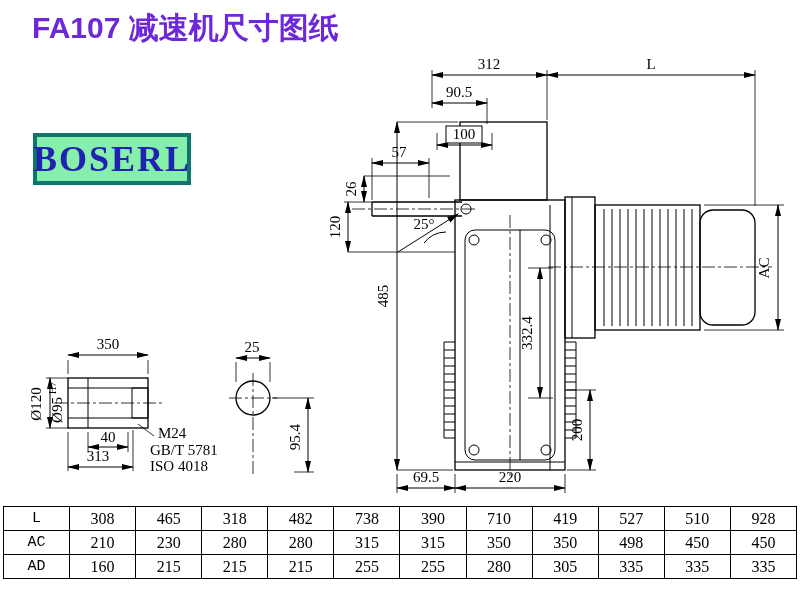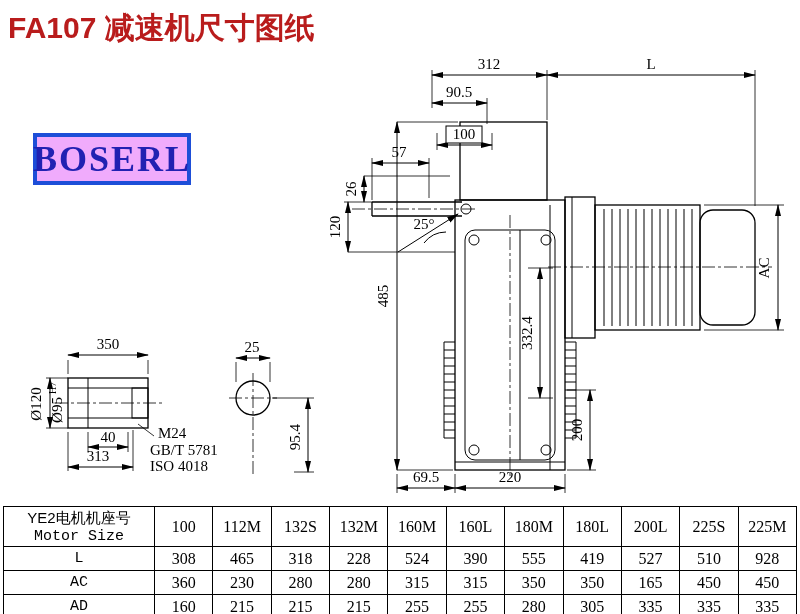--- a/index.html
+++ b/index.html
@@ -1,17 +1,17 @@
 <!DOCTYPE html>
 <html><head>
 <meta charset="utf-8">
 <style>
   html,body{margin:0;padding:0;width:800px;height:614px;overflow:hidden;background:#fff;position:relative}
-  .title{position:absolute;left:8px;top:8px;font:bold 30px "Liberation Sans",sans-serif;color:#b91c1c;white-space:nowrap}
-  .logo{position:absolute;left:33px;top:133px;width:150px;height:44px;border:4px solid #1d4ed8;background:#f0abfc;display:flex;align-items:center;justify-content:center}
+  .title{position:absolute;left:32px;top:8px;font:bold 30px "Liberation Sans",sans-serif;color:#6d28d9;white-space:nowrap}
+  .logo{position:absolute;left:33px;top:133px;width:150px;height:44px;border:4px solid #0f766e;background:#86efac;display:flex;align-items:center;justify-content:center}
   .logo span{font:bold 36px "Liberation Serif",serif;color:#2121b2;letter-spacing:2px}
   svg.sheet{position:absolute;left:0;top:0}
   svg .o{fill:none;stroke:#000;stroke-width:1.3}
   svg .t{fill:none;stroke:#000;stroke-width:1}
   svg .d{fill:none;stroke:#000;stroke-width:1}
   svg .e{fill:none;stroke:#000;stroke-width:0.8}
   svg .cl{fill:none;stroke:#000;stroke-width:0.8;stroke-dasharray:13 3 3 3}
   svg text{font-family:"Liberation Serif",serif;font-size:15px;fill:#000}
   svg text.sm{font-size:10px}
   .size-table{position:absolute;left:3px;top:506px;width:794px;border-collapse:collapse;table-layout:fixed;background:#fff}
@@ -284,62 +284,45 @@
       <line class="e" x1="294" y1="472" x2="314" y2="472"></line>
       <line class="d" x1="308" y1="398" x2="308" y2="472" marker-start="url(#arr)" marker-end="url(#arr)"></line>
       <text x="300" y="437" text-anchor="middle" transform="rotate(-90 300 437)">95.4</text>
     </g>
 
   </g>
 </svg>
 
 <table class="size-table">
     <tbody>
-      <tr class="hrow">
-        <th class="head-cell">
-          <div class="cjk">YE2电机机座号</div>
-          <div class="mono">Motor Size</div>
-        </th>
-        <th class="col-h">100</th>
-        <th class="col-h">112M</th>
-        <th class="col-h">132S</th>
-        <th class="col-h">132M</th>
-        <th class="col-h">160M</th>
-        <th class="col-h">160L</th>
-        <th class="col-h">180M</th>
-        <th class="col-h">180L</th>
-        <th class="col-h">200L</th>
-        <th class="col-h">225S</th>
-        <th class="col-h">225M</th>
-      </tr>
       <tr>
         <td class="mono">L</td>
         <td class="num">308</td>
         <td class="num">465</td>
         <td class="num">318</td>
-        <td class="num">228</td>
-        <td class="num">524</td>
+        <td class="num">482</td>
+        <td class="num">738</td>
         <td class="num">390</td>
-        <td class="num">555</td>
+        <td class="num">710</td>
         <td class="num">419</td>
         <td class="num">527</td>
         <td class="num">510</td>
         <td class="num">928</td>
       </tr>
       <tr>
         <td class="mono">AC</td>
-        <td class="num">360</td>
+        <td class="num">210</td>
         <td class="num">230</td>
         <td class="num">280</td>
         <td class="num">280</td>
         <td class="num">315</td>
         <td class="num">315</td>
         <td class="num">350</td>
         <td class="num">350</td>
-        <td class="num">165</td>
+        <td class="num">498</td>
         <td class="num">450</td>
         <td class="num">450</td>
       </tr>
       <tr>
         <td class="mono">AD</td>
         <td class="num">160</td>
         <td class="num">215</td>
         <td class="num">215</td>
         <td class="num">215</td>
         <td class="num">255</td>

